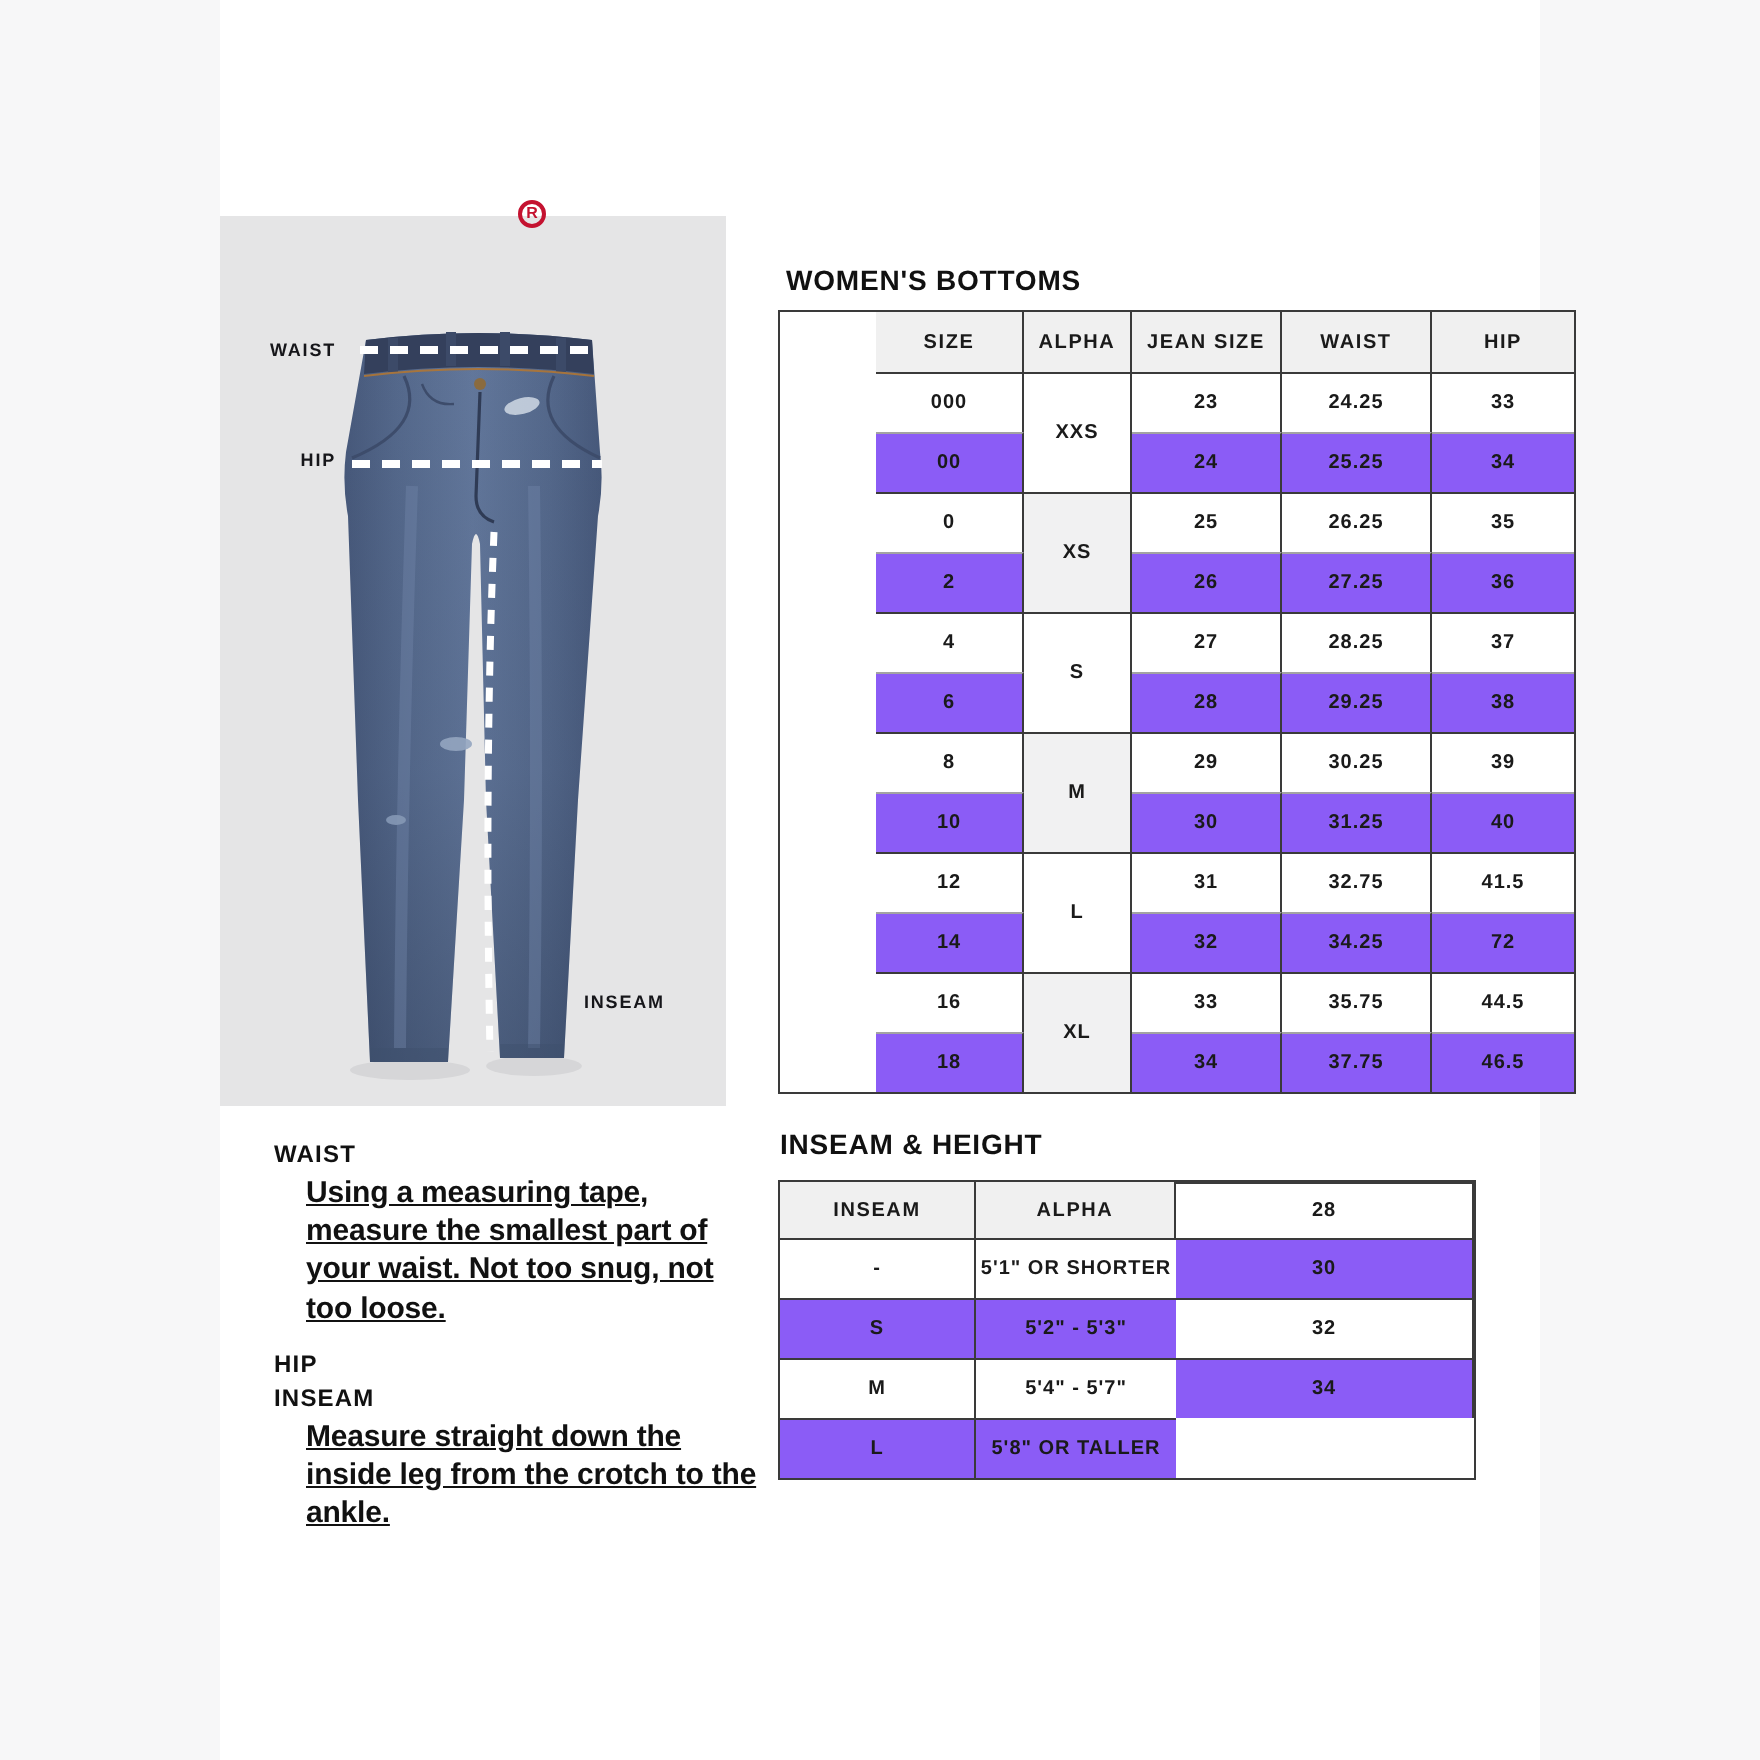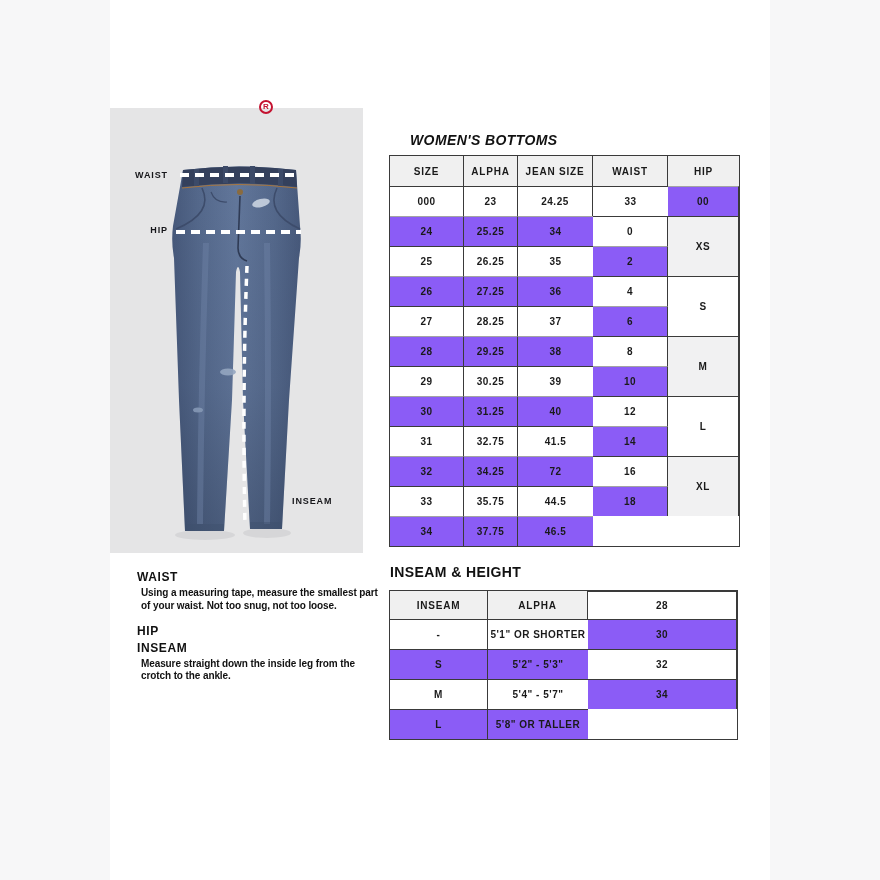--- a/index.html
+++ b/index.html
@@ -26,31 +26,32 @@
     position:absolute; font-size:9px; font-weight:800; letter-spacing:0.9px; color:#16161a;
   }
   .lbl-waist { right:195px; top:62px; }
   .lbl-hip   { right:195px; top:117px; }
   .lbl-inseam{ left:182px; top:388px; }
 
   
   .section-title {
     position:absolute; font-size:14px; font-weight:800; letter-spacing:0.4px; color:#111;
   }
-  .title-bottoms { left:410px; top:132px;font-style:italic; }
+  .title-bottoms { left:393px; top:132px; }
   .title-inseam  { left:390px; top:564px; }
 
   
   .t1 {
     position:absolute; left:389px; top:155px;
     display:grid;
     grid-template-columns:74px 54px 75px 75px 71px;
     grid-auto-rows:30px;
     border:1px solid #3a3a3a;
     background:#fff;
+    padding-left:48px;
   }
   .t2 {
     position:absolute; left:389px; top:590px;
     display:grid;
     grid-template-columns:98px 100px 149px;
     grid-template-rows:28px 30px 30px 30px 30px;
     border:1px solid #3a3a3a;
     background:#fff;
   }
   .g {
@@ -62,21 +63,21 @@
   }
   .hd { background:#f0f0f0; border-top:none; letter-spacing:0.8px; }
   .lastcol { border-right:none; }
   .rowB { background:#8b5cf6; border-top-color:#a3a3a3; }
   .alpha { grid-row:span 2; }
   .alphaB { background:#f1f1f2; }
 
   
   .guide { position:absolute; left:137px; top:570px; width:244px; }
   .guide h3 { font-size:12px; font-weight:800; letter-spacing:0.6px; color:#111; margin:0 0 3px 0; }
-  .guide p  { font-size:10px; font-weight:700; line-height:1.28; letter-spacing:-0.1px; color:#111; margin:0 0 11px 4px; }
+  .guide p  { font-size:15px; font-weight:700; line-height:1.28; letter-spacing:-0.1px; color:#111; margin:0 0 11px 16px;text-decoration:underline; }
 </style>
 </head>
 <body>
 
 <div class="content"></div>
 
 <div class="jeans-panel">
 
   <svg width="253" height="445" viewBox="0 0 253 445" style="position:absolute;left:0;top:0;">
     <defs>
@@ -138,20 +139,21 @@
 <div class="section-title title-bottoms">WOMEN'S BOTTOMS</div>
 
 <div class="t1">
   <div class="g hd">SIZE</div>
   <div class="g hd">ALPHA</div>
   <div class="g hd">JEAN SIZE</div>
   <div class="g hd">WAIST</div>
   <div class="g hd lastcol">HIP</div>
 
   <div class="g">000</div>
+  <div class="g alpha">XXS</div>
   <div class="g">23</div>
   <div class="g">24.25</div>
   <div class="g lastcol">33</div>
   <div class="g rowB">00</div>
   <div class="g rowB">24</div>
   <div class="g rowB">25.25</div>
   <div class="g rowB lastcol">34</div>
 
   <div class="g">0</div>
   <div class="g alpha alphaB">XS</div>

